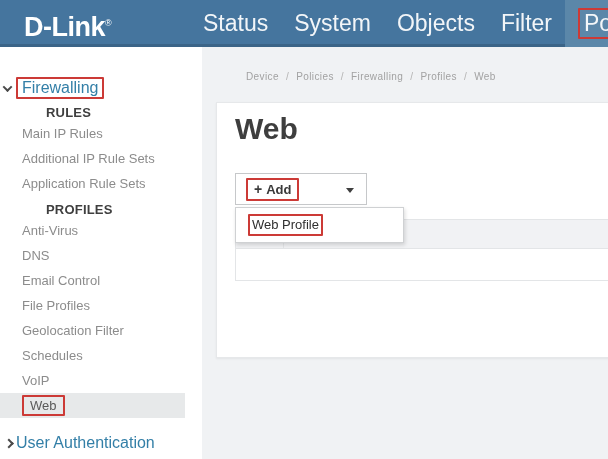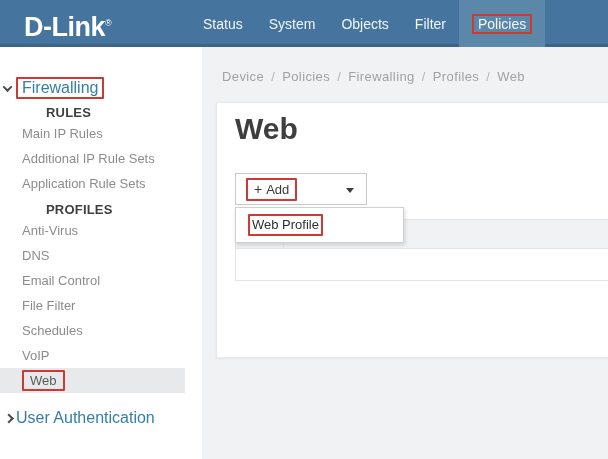--- a/index.html
+++ b/index.html
@@ -8,21 +8,21 @@
   .page { position:relative; width:608px; height:459px; }
 
   
   .topbar { position:absolute; top:0; left:0; width:100%; height:47px;
             background:#45759E; box-shadow: inset 0 -3px 0 rgba(0,0,0,.14); z-index:10; }
   .logo { position:absolute; left:24px; top:7px; color:#fff; font-weight:800;
           font-size:27px; letter-spacing:-.5px; line-height:32px; }
   .logo sup { font-size:9px; font-weight:400; vertical-align:super; }
   .topnav { position:absolute; left:190px; top:0; height:47px; display:flex; }
   .nav-item { height:47px; display:flex; align-items:center; padding:0 13px;
-              font-size:14px; color:rgba(255,255,255,.93); cursor:pointer; white-space:nowrap; }
+              font-size:23px; color:rgba(255,255,255,.93); cursor:pointer; white-space:nowrap; }
   .nav-item.active { background:#5B87A9; }
 
   
   .redbox { display:inline-block; border:2px solid #CC3A36; border-radius:1px; padding:0 4px; }
 
   
   .sidebar { position:absolute; top:47px; left:0; width:202px; height:412px;
              background:#fff; padding-top:30px; }
   .side-root { display:flex; align-items:center; height:22px; padding-left:4px;
                color:#337FA7; font-size:16px; cursor:pointer; }
@@ -35,33 +35,33 @@
                   font-weight:700; color:#3F3F3F; letter-spacing:.2px;padding-left:24px; }
   .side-item { height:25px; line-height:25px; padding-left:22px; font-size:13px;
                color:#8C8C8C; cursor:pointer; white-space:nowrap; }
   .side-item.active { background:#E7E9EA; width:185px; color:#5a5a5a; }
   .side-item.active .redbox { padding:0 6px; line-height:17px; display:inline-block; }
   .user-auth { margin-top:14px; }
 
   
   .main { position:absolute; top:47px; left:202px; width:406px; height:412px;
           background:#F0F2F4; }
-  .breadcrumb { margin:22px 0 0 20px; font-size:13px; color:#A2A2A2;
+  .breadcrumb { margin:22px 0 0 44px; font-size:10px; color:#A2A2A2;
                 letter-spacing:.4px; height:15px; line-height:15px; }
   .breadcrumb .sep { margin:0 7px; color:#b5b5b5; }
   .breadcrumb .crumb { cursor:pointer; }
 
   .panel { position:relative; margin:18px -2px 0 14px; height:256px; background:#fff;
            border:1px solid #E6E8EA; box-shadow:0 1px 2px rgba(0,0,0,.06); }
   .page-title { margin:6px 0 0 18px; font-size:30px; line-height:40px; color:#3E3E3E; height:40px; }
 
   .add-btn { position:relative; margin:24px 0 0 18px; width:132px; height:32px;
              border:1px solid #C6C8CA; background:#fff; display:flex; align-items:center;
              padding-left:10px; cursor:pointer; }
-  .add-btn .redbox { padding:1px 6px; font-size:13px; font-weight:400; color:#3A3A3A; line-height:16px; }
+  .add-btn .redbox { padding:1px 6px; font-size:13px; font-weight:700; color:#3A3A3A; line-height:16px; }
   .add-btn .plus { font-size:14px; margin-right:4px; }
   .caret { position:absolute; right:12px; top:14px; width:0; height:0;
            border-left:4px solid transparent; border-right:4px solid transparent;
            border-top:5px solid #3F3F3F; }
 
   .tbl-head { margin:14px -1px 0 18px; height:30px; background:#F1F2F4;
               border:1px solid #E3E5E7; border-bottom:1px solid #E3E5E7; display:flex; }
   .tbl-col1 { width:48px; height:100%; border-right:1px solid #E3E5E7; }
   .tbl-row { margin:0 -1px 0 18px; height:32px; background:#fff;
              border:1px solid #E3E5E7; border-top:none; }
@@ -97,21 +97,22 @@
 
     <div class="group-header">RULES</div>
     <div class="side-item">Main IP Rules</div>
     <div class="side-item">Additional IP Rule Sets</div>
     <div class="side-item">Application Rule Sets</div>
 
     <div class="group-header">PROFILES</div>
     <div class="side-item">Anti-Virus</div>
     <div class="side-item">DNS</div>
     <div class="side-item">Email Control</div>
-    <div class="side-item">File Filter</div>
+    <div class="side-item">File Profiles</div>
+    <div class="side-item">Geolocation Filter</div>
     <div class="side-item">Schedules</div>
     <div class="side-item">VoIP</div>
     <div class="side-item active">
       <span class="redbox"><span>Web</span></span>
     </div>
 
     <div class="side-root user-auth">
       <span class="chev right"></span>
       <span>User Authentication</span>
     </div>

